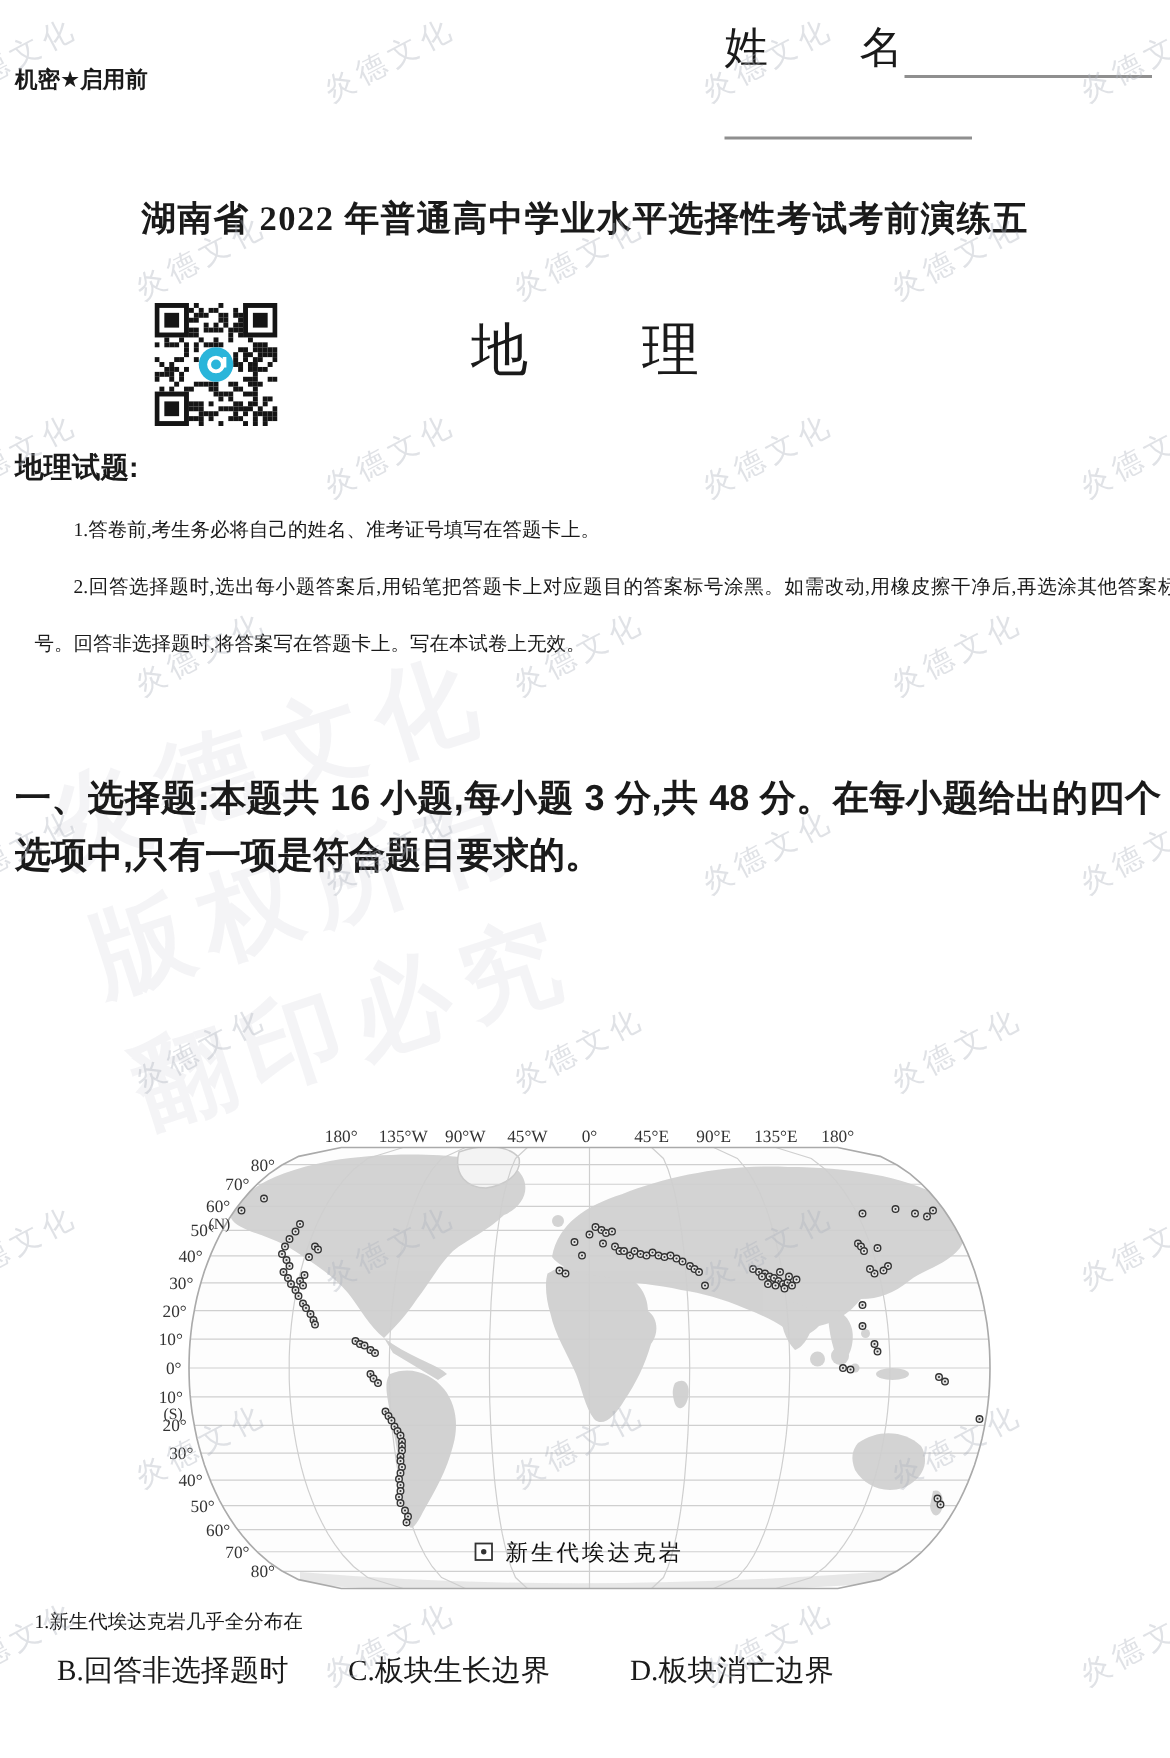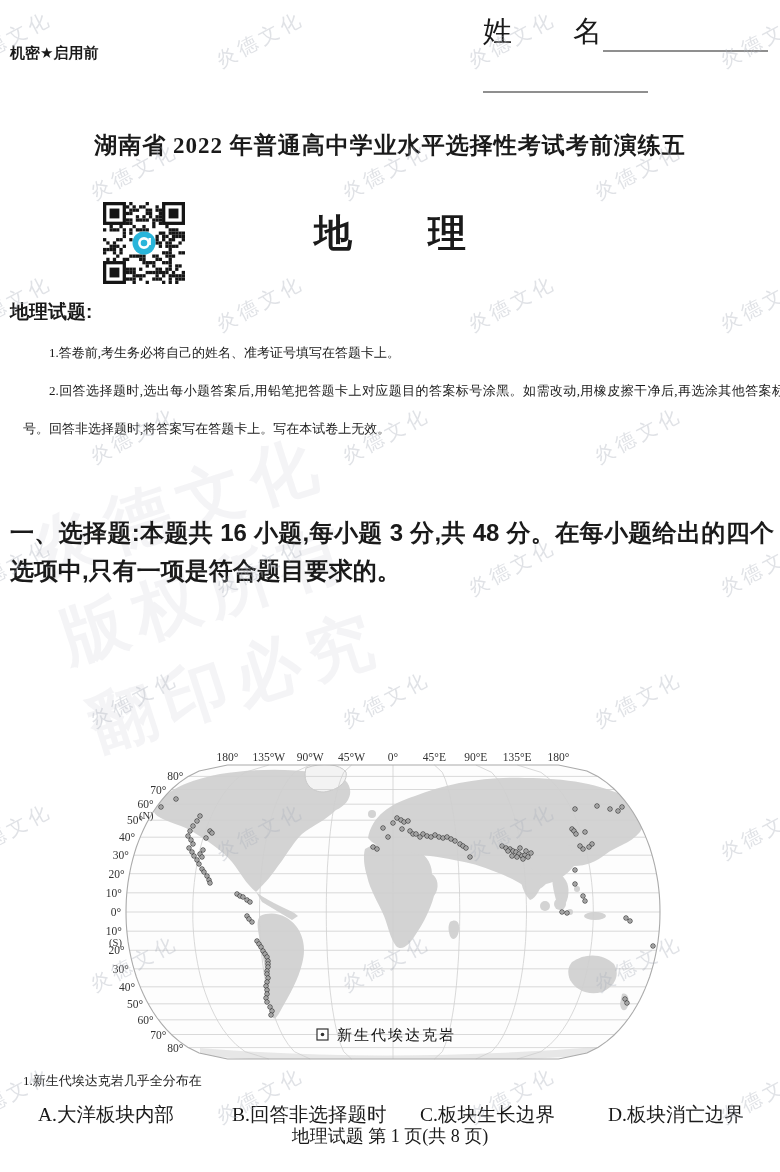--- a/index.html
+++ b/index.html
@@ -16,21 +16,21 @@
   .content{position:absolute;inset:0;z-index:3;}
   .confidential{position:absolute;left:10px;top:44px;font-family:"Liberation Sans","DejaVu Sans",sans-serif;
       font-weight:bold;font-size:15px;}
   .header-fields{position:absolute;left:483px;top:12px;}
   .field-row{white-space:nowrap;margin-bottom:9px;}
   .field-label{font-size:29px;letter-spacing:1px;}
   .field-line{display:inline-block;width:165px;height:30px;border-bottom:2px solid #8f8f8f;vertical-align:bottom;}
   .paper-title{position:absolute;left:0;top:130px;width:100%;margin:0;text-align:center;
       font-size:23px;font-weight:bold;letter-spacing:1px;}
   .qr{position:absolute;left:103px;top:202px;width:82px;height:82px;}
-  .subject{position:absolute;left:0;top:208px;width:100%;text-align:center;font-size:38px;font-weight:bold;}
+  .subject{position:absolute;left:0;top:208px;width:100%;text-align:center;font-size:38px;font-weight:normal;}
   .notice-heading{position:absolute;left:10px;top:299px;font-family:"Liberation Sans","DejaVu Sans",sans-serif;
       font-weight:bold;font-size:19px;}
   .notice-item,.passage,.stem{position:absolute;left:23px;width:762px;margin:0;font-size:13px;
       line-height:38px;text-indent:2em;text-align:justify;}
   .n1{top:334px;}
   .n2{top:372px;}
   .n3{top:486px;}
   .section-header{position:absolute;left:10px;top:514px;width:764px;
       font-family:"Liberation Sans","DejaVu Sans",sans-serif;font-weight:bold;font-size:24px;
       line-height:38px;text-align:justify;}
@@ -658,21 +658,19 @@
           </g>
       <g>
     <rect x="212" y="277" width="11" height="11" fill="#fff" stroke="#333" stroke-width="1.2"></rect>
     <circle cx="217.5" cy="282.5" r="1.8" fill="#333"></circle>
     <text x="232" y="288" font-size="15" fill="#111" font-family="Liberation Serif, serif" letter-spacing="2">新生代埃达克岩</text>
           </g>
     </svg></figure>
 
     <p class="stem">1.新生代埃达克岩几乎全分布在</p>
     <div class="options">
-      <span>A.大洋板块内部</span>
       <span>B.回答非选择题时</span>
       <span>C.板块生长边界</span>
       <span>D.板块消亡边界</span>
     </div>
 
-    <div class="page-footer">地理试题 第 1 页(共 8 页)</div>
   </div>
 </div>
 
 </body></html>

